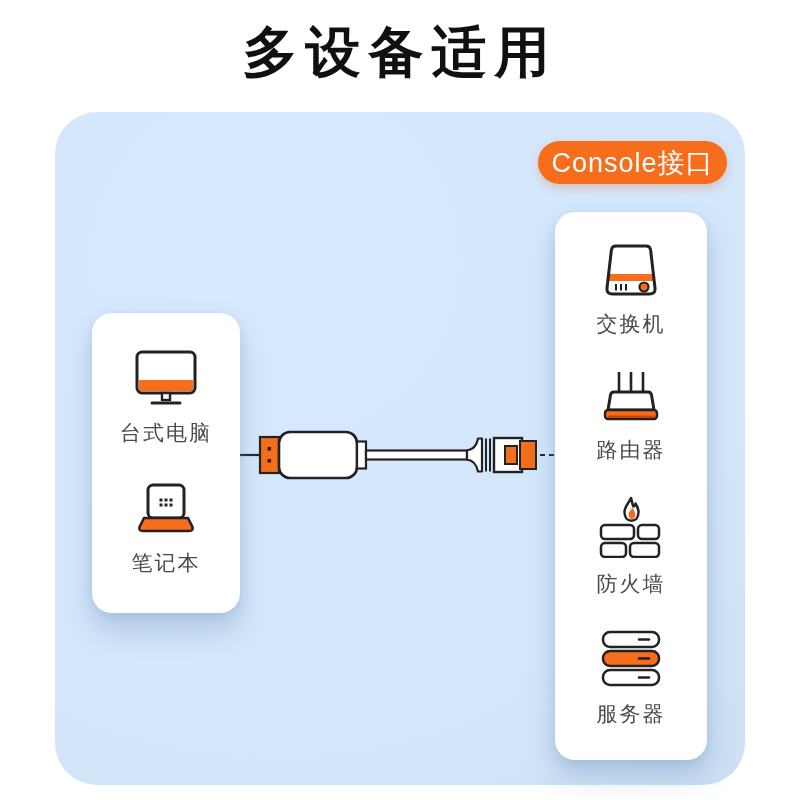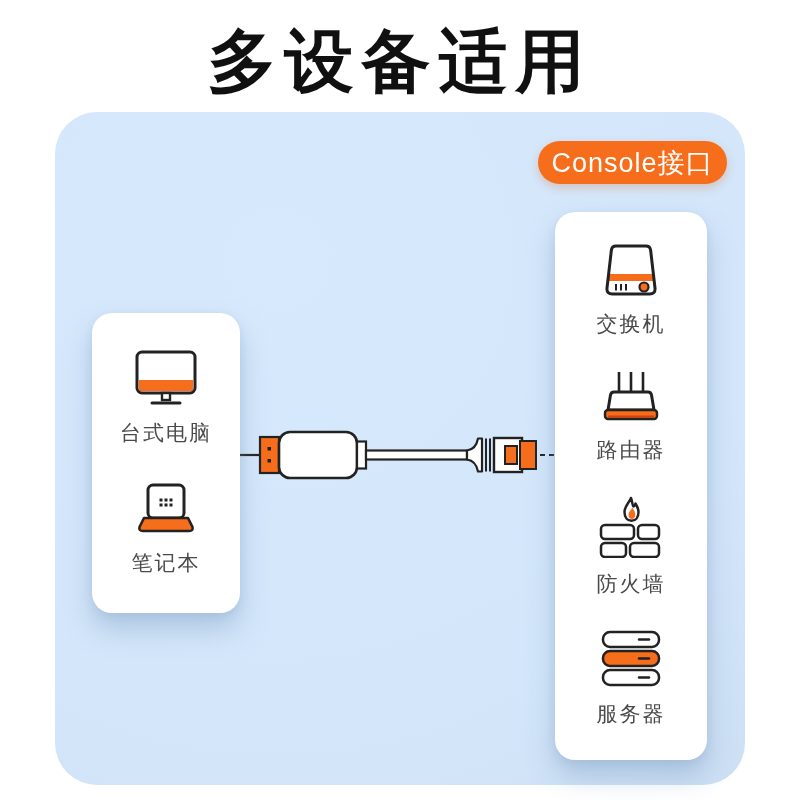--- a/index.html
+++ b/index.html
@@ -1,21 +1,21 @@
 <!DOCTYPE html>
 <html style="--accent: #f66d1b;"><head>
 <meta charset="utf-8">
 <style>
   * { margin:0; padding:0; box-sizing:border-box; }
   html,body { width:800px; height:800px; background:#ffffff; overflow:hidden;
               font-family:"Liberation Sans", sans-serif; }
   .page { position:relative; width:800px; height:800px; background:#ffffff; }
 
   .title { position:absolute; top:16px; left:0; width:100%; text-align:center;
-           font-size:69px; font-weight:900; letter-spacing:8px; color:#101010; }
+           font-size:55px; font-weight:900; letter-spacing:8px; color:#101010; }
 
   .panel { position:absolute; left:55px; top:112px; width:690px; height:673px;
            border-radius:42px;
            background:radial-gradient(130% 130% at 32% 22%, #d7e9fc 0%, #d3e6fa 55%, #c7daee 100%); }
 
   .badge { position:absolute; display:flex; align-items:center; justify-content:center;
            background:var(--accent); border-radius:22px; color:#ffffff;
            font-size:27px; font-weight:500; letter-spacing:1px;
            box-shadow:0 4px 10px rgba(214,92,20,.25); }
   .badge-console { left:483px; top:29px; width:189px; height:43px; }

